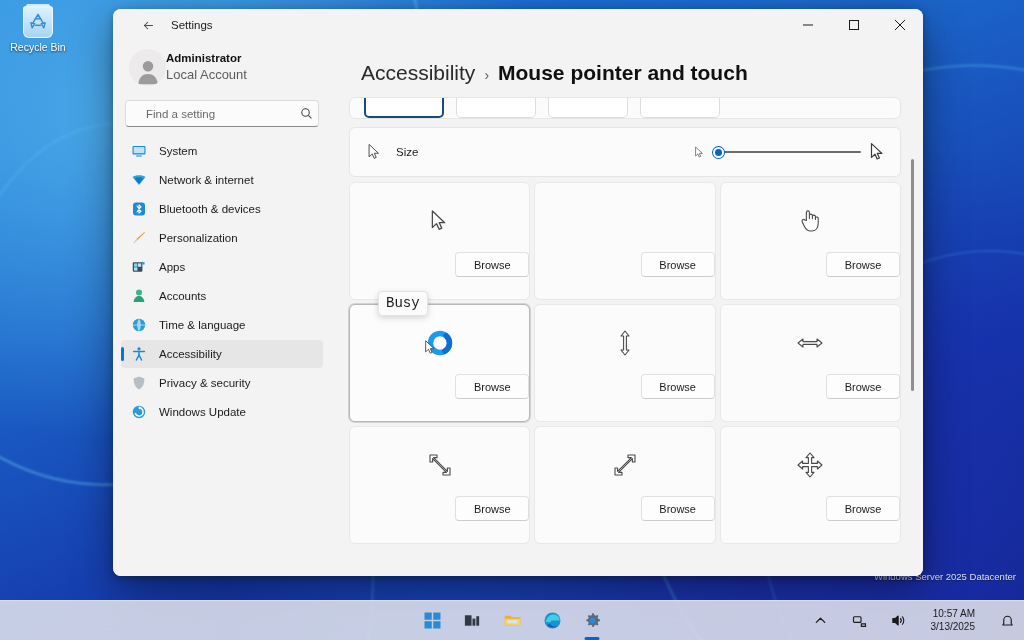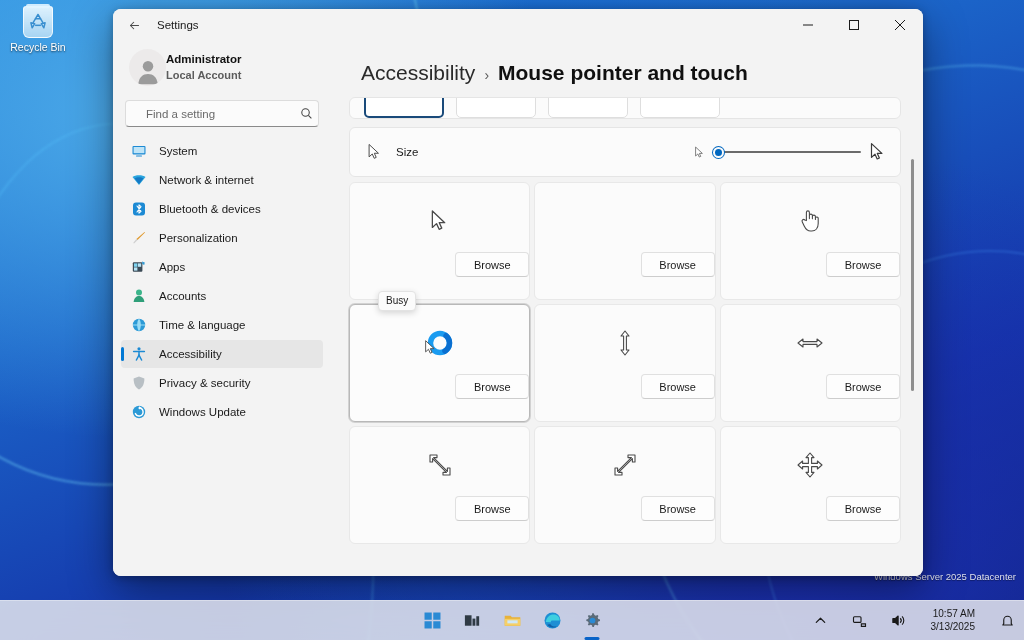--- a/index.html
+++ b/index.html
@@ -58,21 +58,21 @@
 
   
   .settings-window {
     position: absolute; left: 113px; top: 9px; width: 810px; height: 567px;
     background: #f3f3f3; border-radius: 8px; overflow: hidden;
     box-shadow: 0 14px 44px rgba(0,0,0,.42), 0 2px 8px rgba(0,0,0,.28);
     display: flex; flex-direction: column;
   }
   .titlebar {
     height: 32px; flex: 0 0 32px; display: flex; align-items: center;
-    background: #f3f3f3; padding-left: 6px;
+    background: #f3f3f3; padding-left: 20px;
   }
   .back-btn {
     width: 30px; height: 26px; display: flex; align-items: center; justify-content: center;
     border-radius: 4px; color: #4a4a4a;
   }
   .back-btn svg { width: 13px; height: 13px; }
   .title-text { font-size: 11.5px; color: #1a1a1a; margin-left: 8px; }
   .win-controls { margin-left: auto; display: flex; height: 32px; }
   .win-btn {
     width: 46px; height: 32px; display: flex; align-items: center; justify-content: center;
@@ -90,21 +90,21 @@
   .account {
     display: flex; align-items: center; padding: 8px 6px 10px 8px;
   }
   .avatar {
     width: 37px; height: 37px; border-radius: 50%; background: #eceaea;
     display: flex; align-items: flex-end; justify-content: center; overflow: hidden;
     flex: 0 0 37px;
   }
   .avatar svg { width: 30px; height: 30px; }
   .acct-name { font-size: 11.5px; color: #111; font-weight: bold; line-height: 1.35; }
-  .acct-sub { font-size: 11px; color: #5c5c5c; line-height: 1.35; font-weight: bold; }
+  .acct-sub { font-size: 13px; color: #5c5c5c; line-height: 1.35; }
 
   .search-wrap {
     margin: 4px 4px 10px 4px; height: 27px; background: #fbfbfb;
     border: 1px solid #dcdcdc; border-bottom: 1px solid #8a8a8a;
     border-radius: 4px; display: flex; align-items: center; padding: 0 8px;
   }
   .search-wrap input {
     border: 0; outline: 0; background: transparent; flex: 1;
     font-size: 11.5px; color: #1a1a1a; font-family: inherit; margin-left: 12px;
   }
@@ -205,22 +205,23 @@
     margin-bottom: 22px; min-width: 74px; height: 25px; padding: 0 14px;
     background: #fdfdfd; border: 1px solid #e0e0e0; border-bottom-color: #cdcdcd;
     border-radius: 4px; font-size: 11px; color: #1a1a1a;
     display: flex; align-items: center; justify-content: center;
     font-family: inherit;
   }
 
   .tooltip {
     position: absolute; background: #fbfbfb; border: 1px solid #e3e3e3;
     border-radius: 4px; box-shadow: 0 2px 6px rgba(0,0,0,.16);
-    font-size: 10px; color: #1a1a1a; padding: 3px 7px 4px 7px; white-space: nowrap;
+    font-size: 14px; color: #1a1a1a; padding: 3px 7px 4px 7px; white-space: nowrap;
     z-index: 20;
+    font-family: Liberation Mono, monospace;
   }
   .hover-cursor { position: absolute; z-index: 21; }
   .hover-cursor svg { display: block; width: 13px; height: 17px; }
 
   .scrollbar {
     position: absolute; right: 4px; top: 0; bottom: 0; width: 14px;
   }
   .scrollbar-thumb {
     position: absolute; right: 5px; width: 3px; background: #8e8e8e; border-radius: 2px;
     top: 62px; height: 232px;

